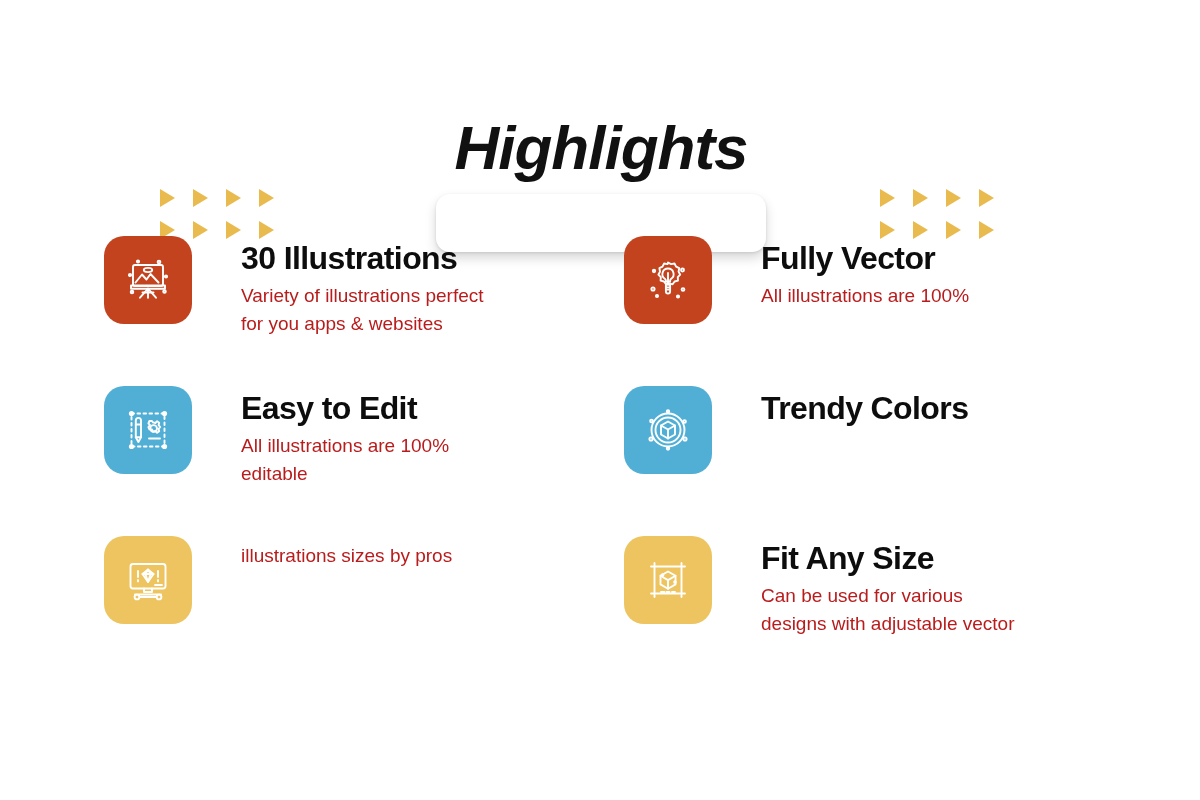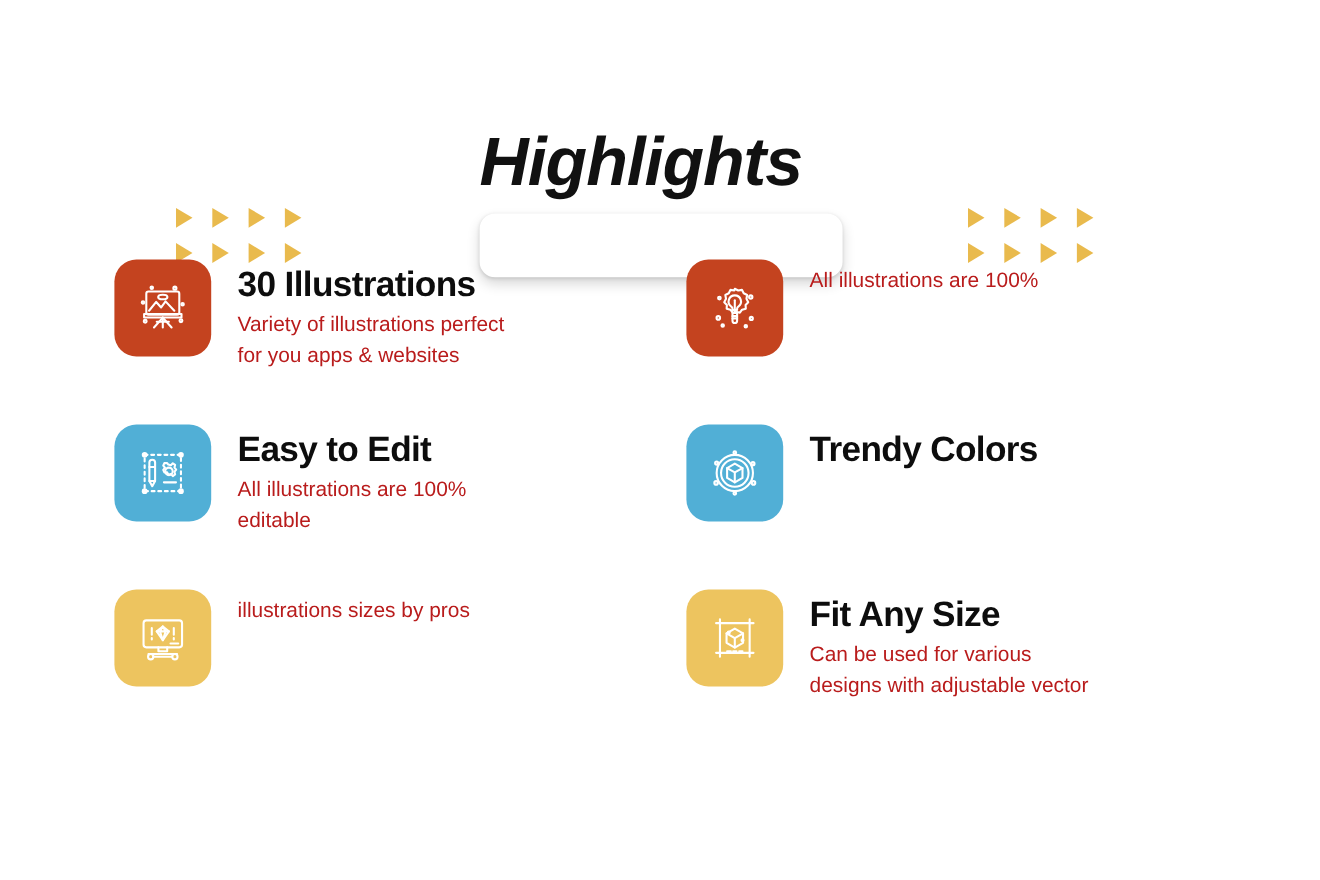--- a/index.html
+++ b/index.html
@@ -63,21 +63,21 @@
     background: #ffffff;
     border-radius: 14px;
     box-shadow: 0 6px 12px rgba(0,0,0,0.16), 0 1px 3px rgba(0,0,0,0.10);
   }
 
   .title-text {
     position: absolute;
     left: 0;
     top: 0;
     width: 330px;
-    text-align: left;
+    text-align: center;
     font-size: 62px;
     line-height: 96px;
     font-weight: 700;
     font-style: italic;
     letter-spacing: -1px;
     color: #111111;
     white-space: nowrap;
   }
 
   
@@ -102,21 +102,21 @@
     width: 88px;
     height: 88px;
     border-radius: 20px;
     display: flex;
     align-items: center;
     justify-content: center;
   }
   .tile svg { display: block; }
 
   .ftext {
-    padding-left: 24px;
+    padding-left: 49px;
     padding-top: 2px;
     min-width: 0;
   }
 
   .ftitle {
     font-size: 32px;
     line-height: 40px;
     font-weight: 700;
     color: #0d0d0d;
     letter-spacing: -0.6px;
@@ -205,20 +205,21 @@
         <path d="M23.9 33.4h4.2M23.9 35.6h4.2"></path>
         <circle cx="12" cy="17" r="1.2"></circle>
         <circle cx="40.5" cy="16" r="1.5"></circle>
         <circle cx="11" cy="35" r="1.6"></circle>
         <circle cx="41" cy="35.5" r="1.4"></circle>
         <circle cx="15" cy="42" r="1.1"></circle>
         <circle cx="36" cy="42.5" r="1.1"></circle>
       </svg>
     </div>
     <div class="ftext">
+      <div class="ftitle">Fully Vector</div>
       <div class="fdesc">
         <span>All illustrations are 100%</span>
       </div>
     </div>
   </div>
 
   <div class="feature">
     <div class="tile" style="background:#51afd6">
       <svg width="52" height="52" viewBox="0 0 52 52" fill="none" stroke="#ffffff" stroke-width="1.9" stroke-linecap="round" stroke-linejoin="round">
         <path d="M9.5 9.5h33v33h-33z" stroke-dasharray="2.6 3.4"></path>

